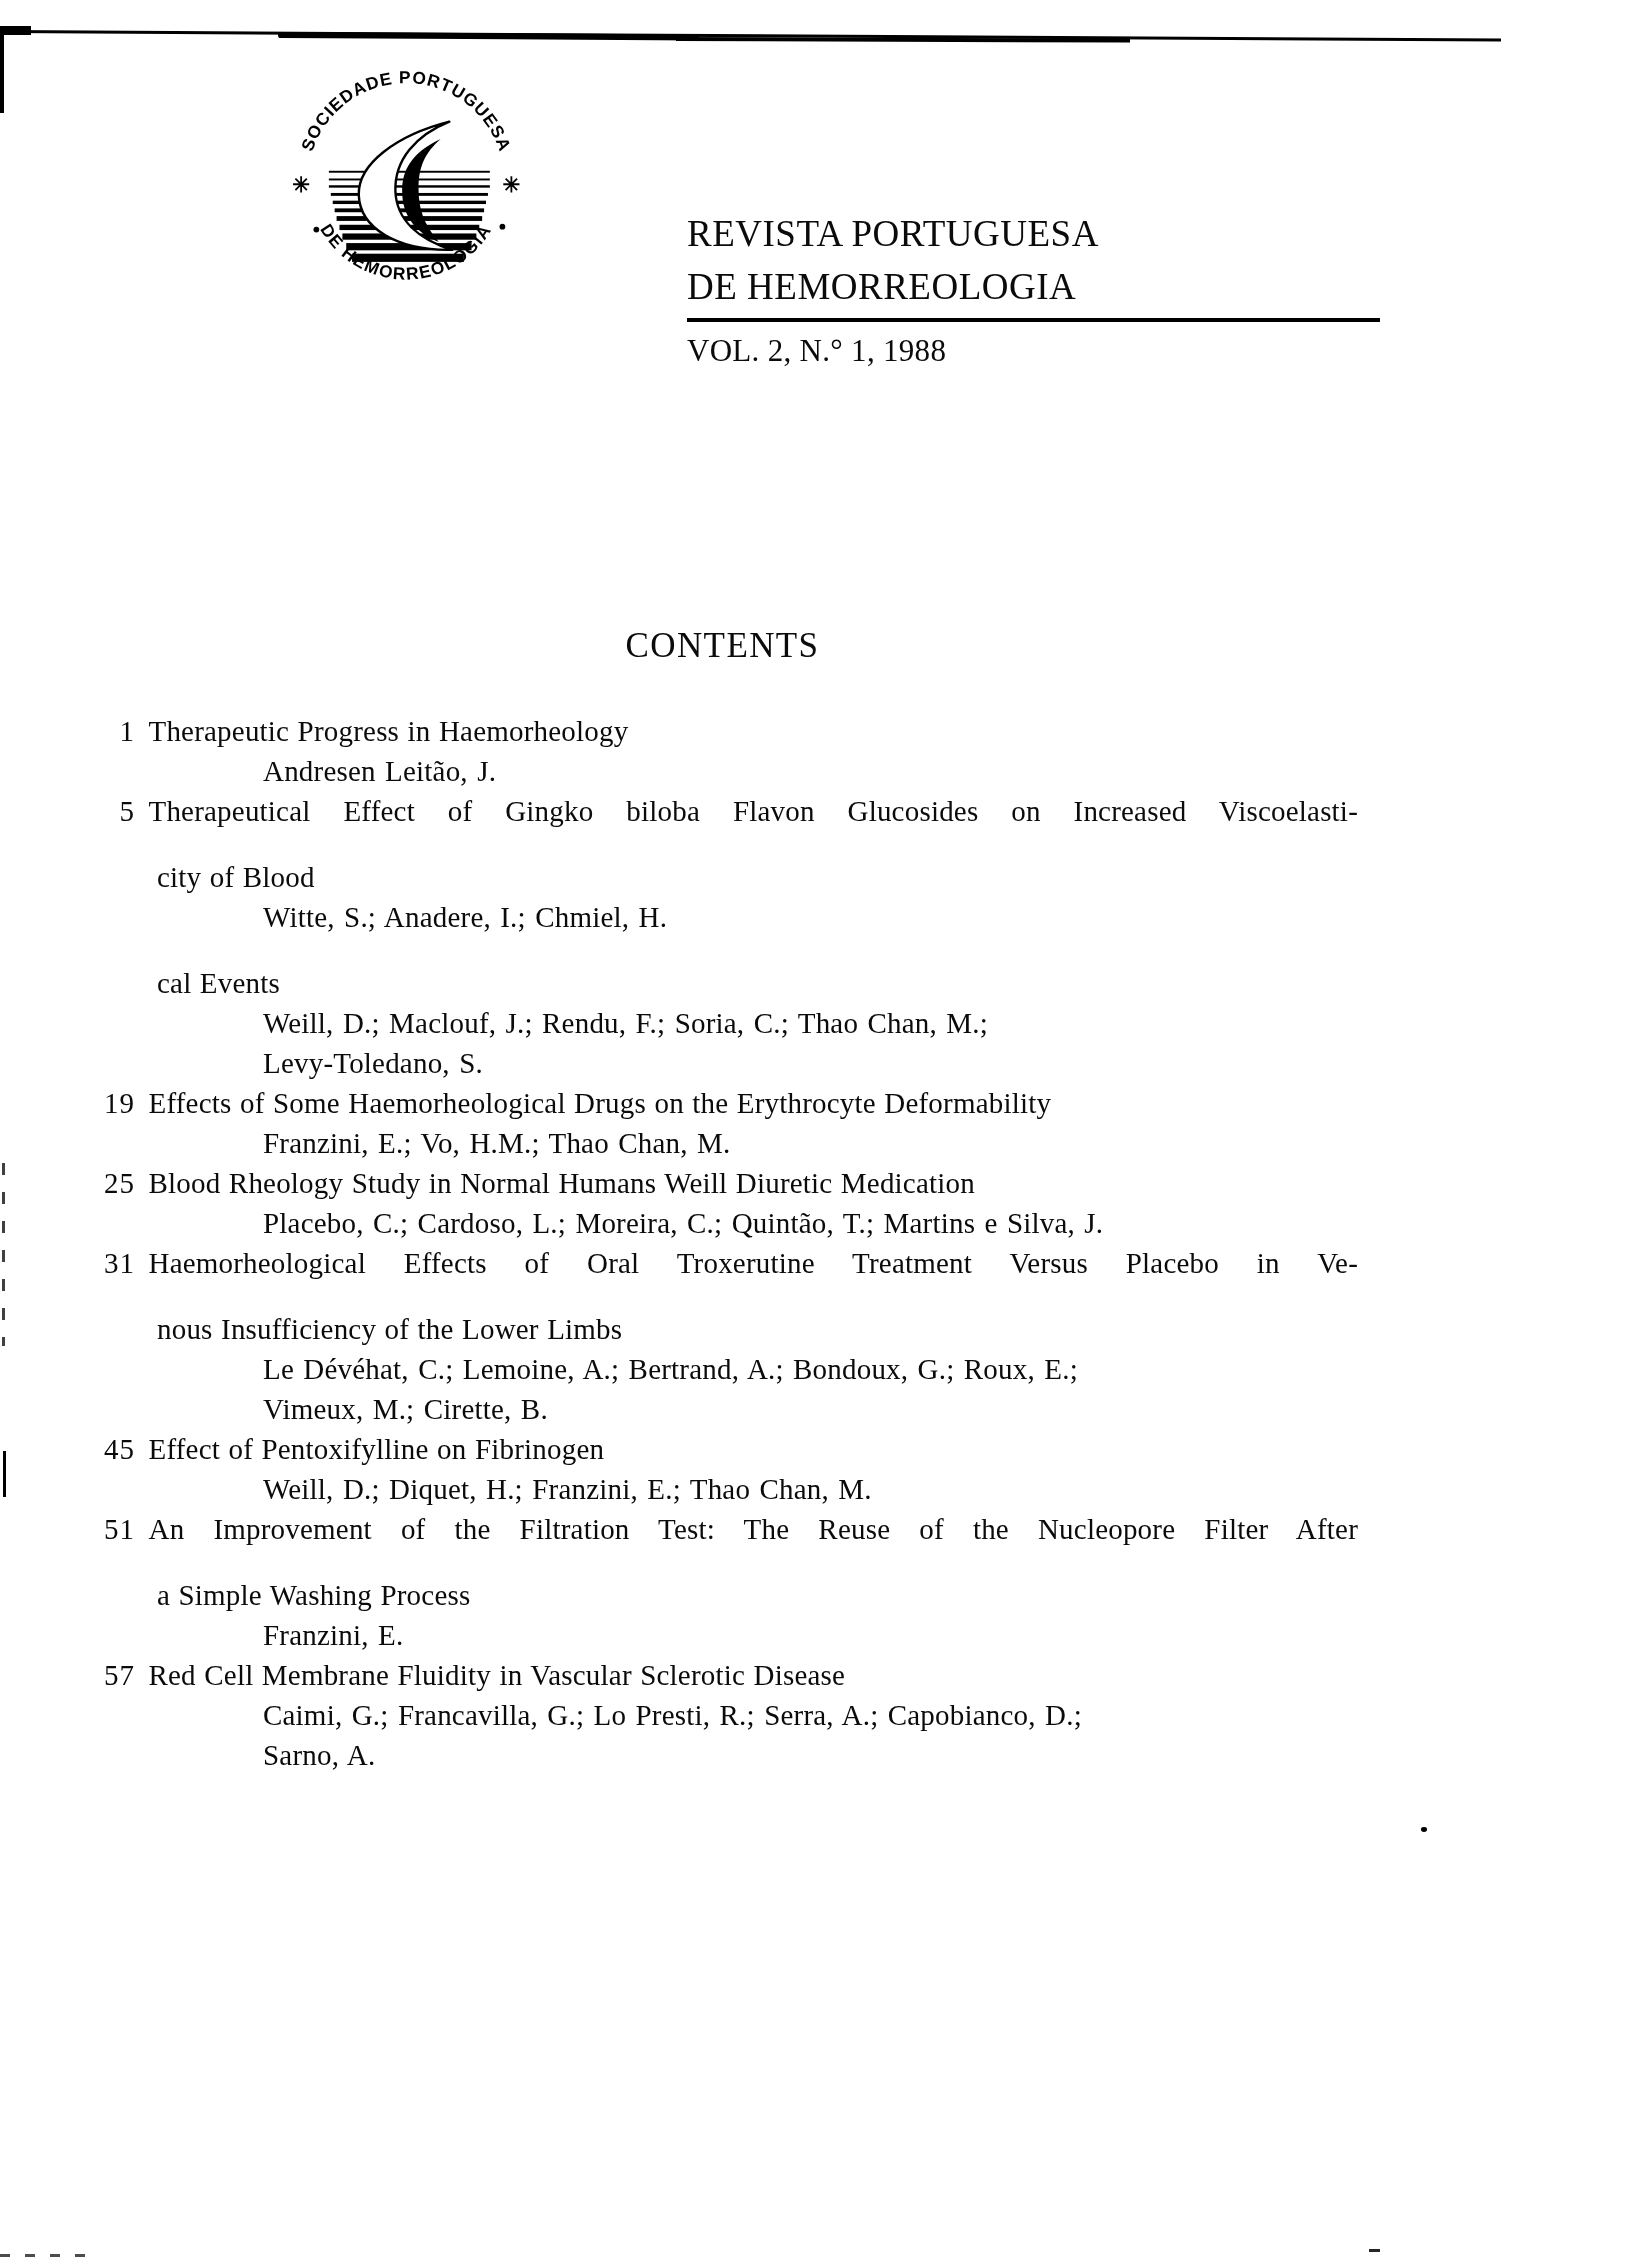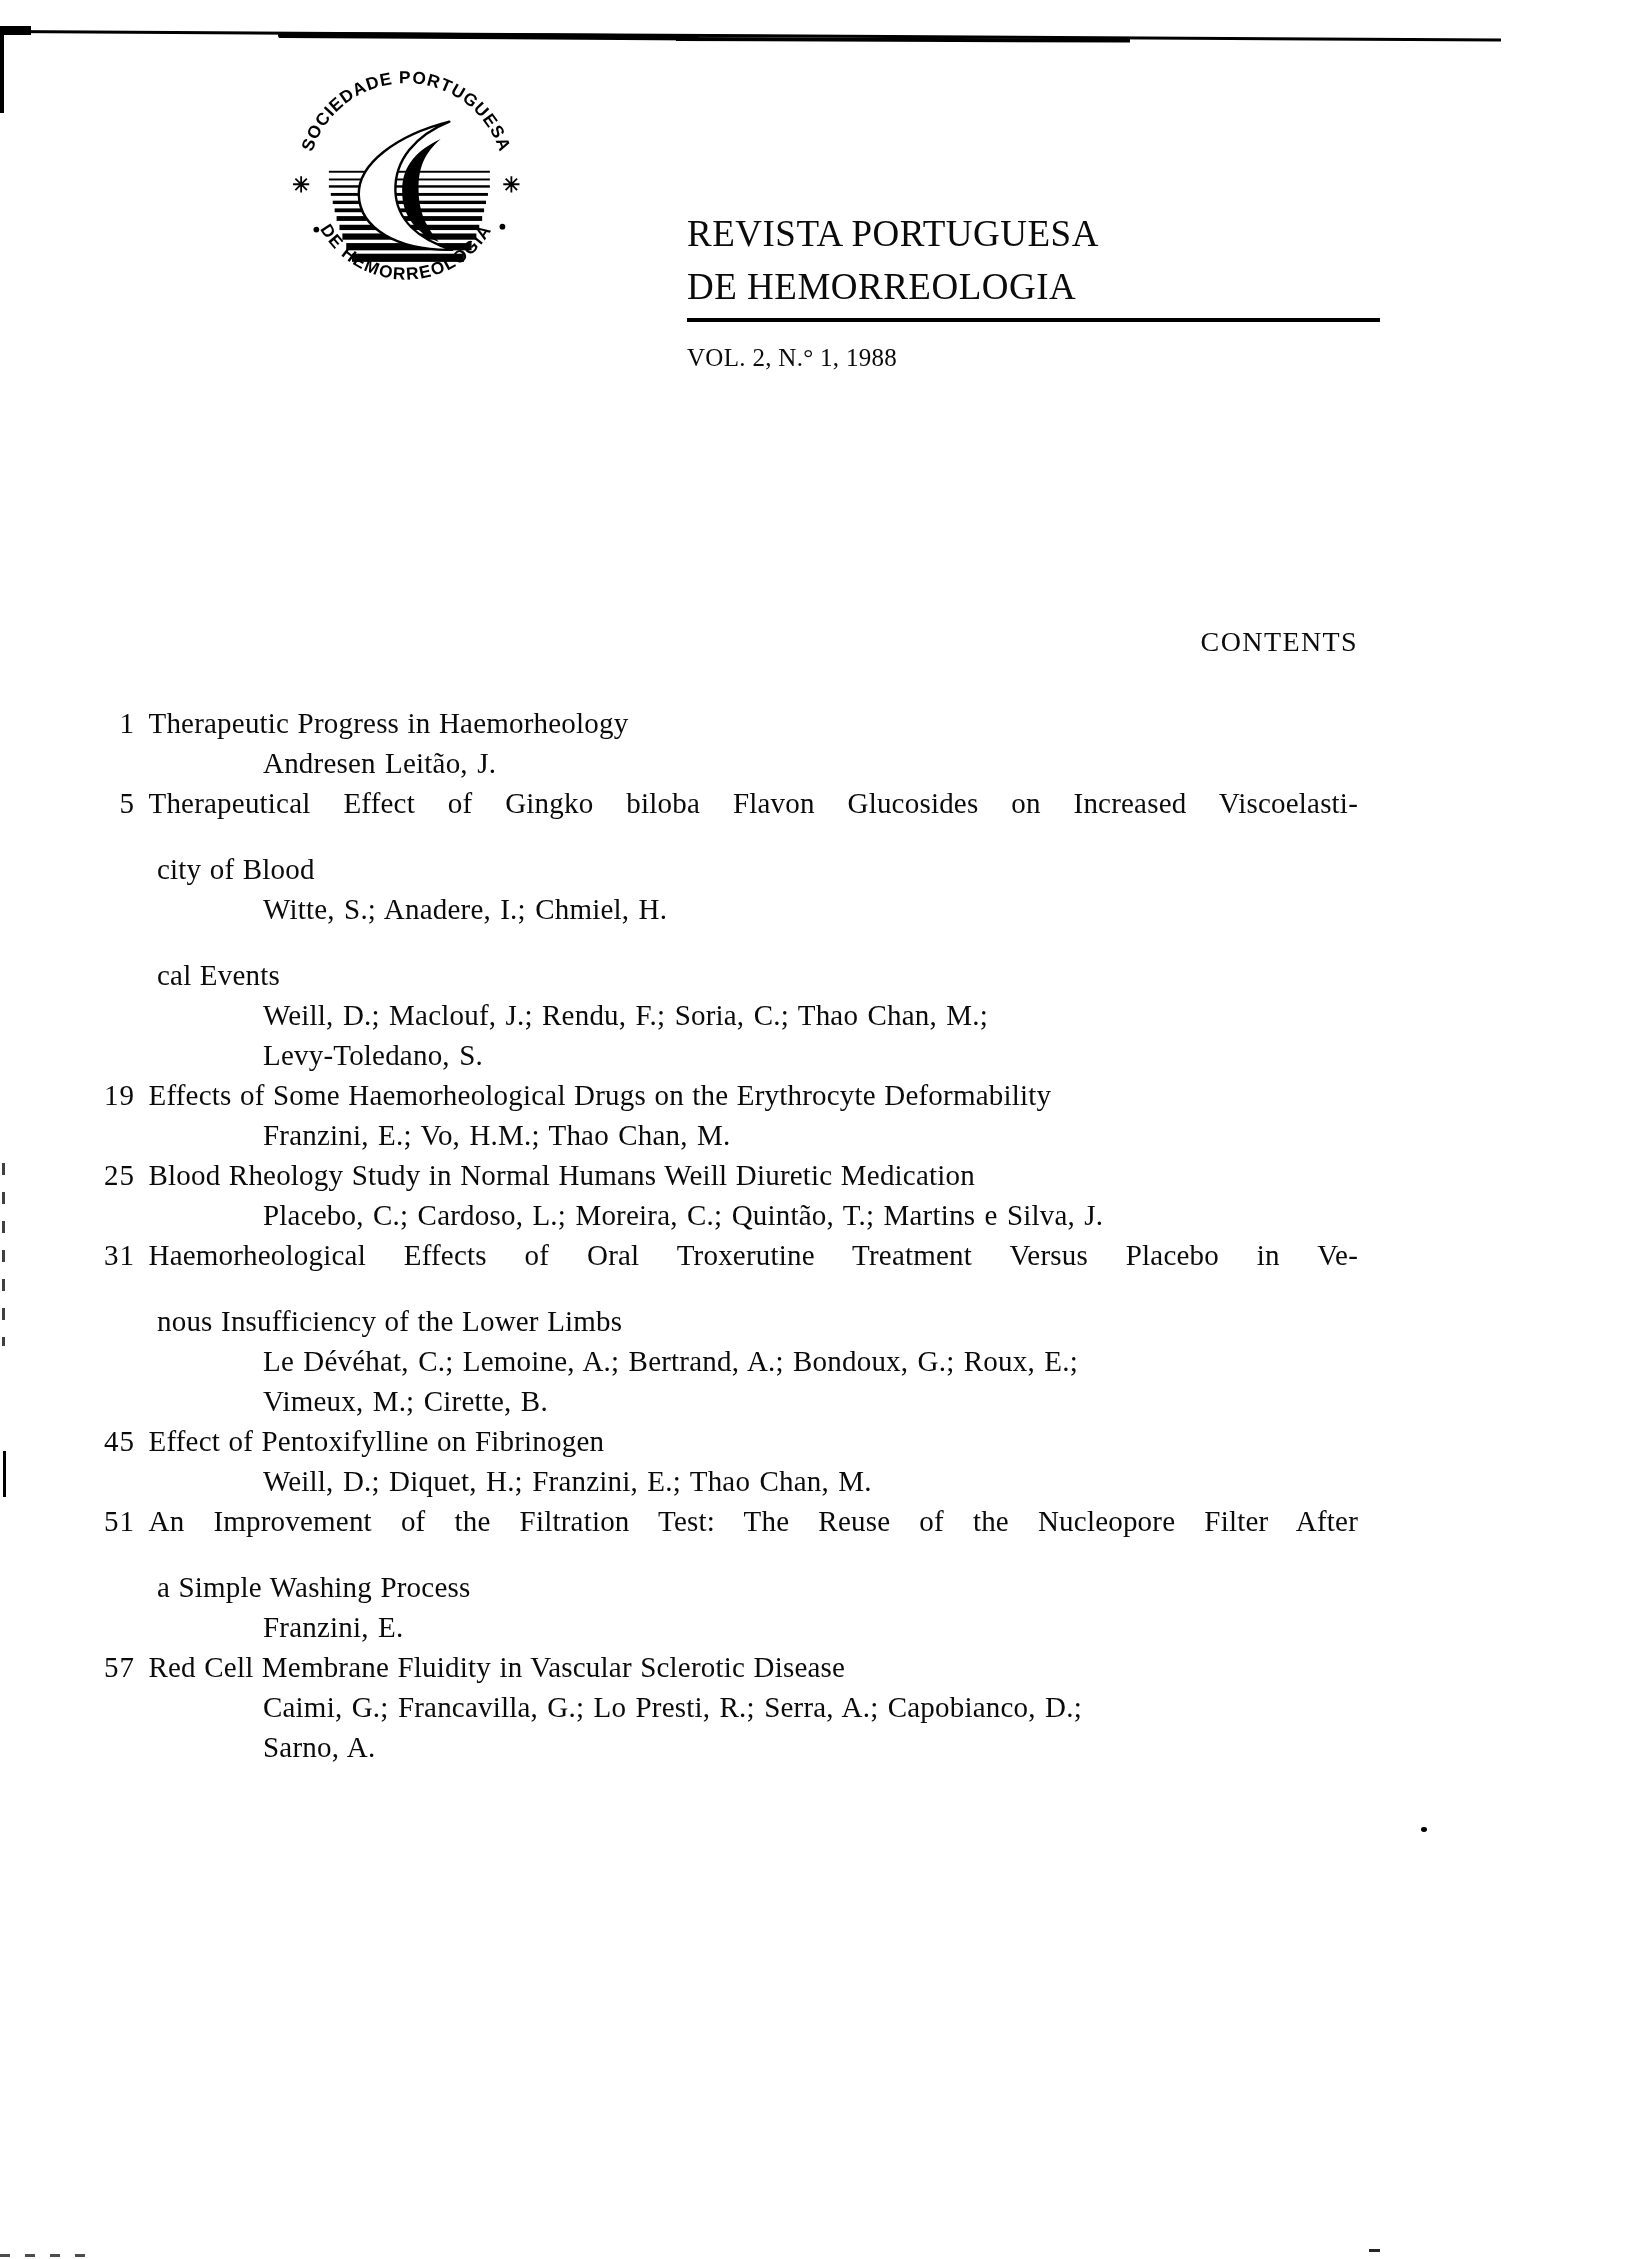--- a/index.html
+++ b/index.html
@@ -25,25 +25,25 @@
                   background:repeating-linear-gradient(90deg,#000 0 9.7px,transparent 9.7px 25px); opacity:.7; }
   .scan-bottom-dash { position:absolute; left:1369px; top:2249px; width:10.6px; height:2.9px; background:#000; opacity:.85; }
 
   
   .logo { position:absolute; left:288px; top:58px; }
 
   
   .masthead { position:absolute; left:687px; top:203px; width:693px; }
   .journal-title { font-size:37px; line-height:44px; letter-spacing:0.5px; white-space:nowrap;margin-top:9px; }
   .masthead-rule { margin-top:8.7px; height:3.9px; background:#000; }
-  .issue { margin-top:22px; font-size:25px; letter-spacing:0.3px; }
+  .issue { margin-top:11px; font-size:31px; letter-spacing:0.3px; }
 
   
   .contents-wrap { position:absolute; left:87px; top:626px; width:1271px; }
-  .contents-heading { font-size:28px; letter-spacing:1.4px; text-align:right; margin-bottom:45px; }
+  .contents-heading { font-size:35px; letter-spacing:1.4px; text-align:center; margin-bottom:45px; }
   .line { font-size:29px; line-height:40px; min-height:40px; letter-spacing:0.2px; word-spacing:1px; }
   .line.first { display:flex; }
   .num { flex:none; width:48px; text-align:right; margin-right:13.5px; letter-spacing:1px; }
   .txt { flex:1 1 auto; }
   .txt.just { text-align:justify; text-align-last:justify; }
   .line.cont { padding-left:70px;margin-top:26px; }
   .line.auth { padding-left:176px; word-spacing:1.9px; }
 </style>
 </head>
 <body>

